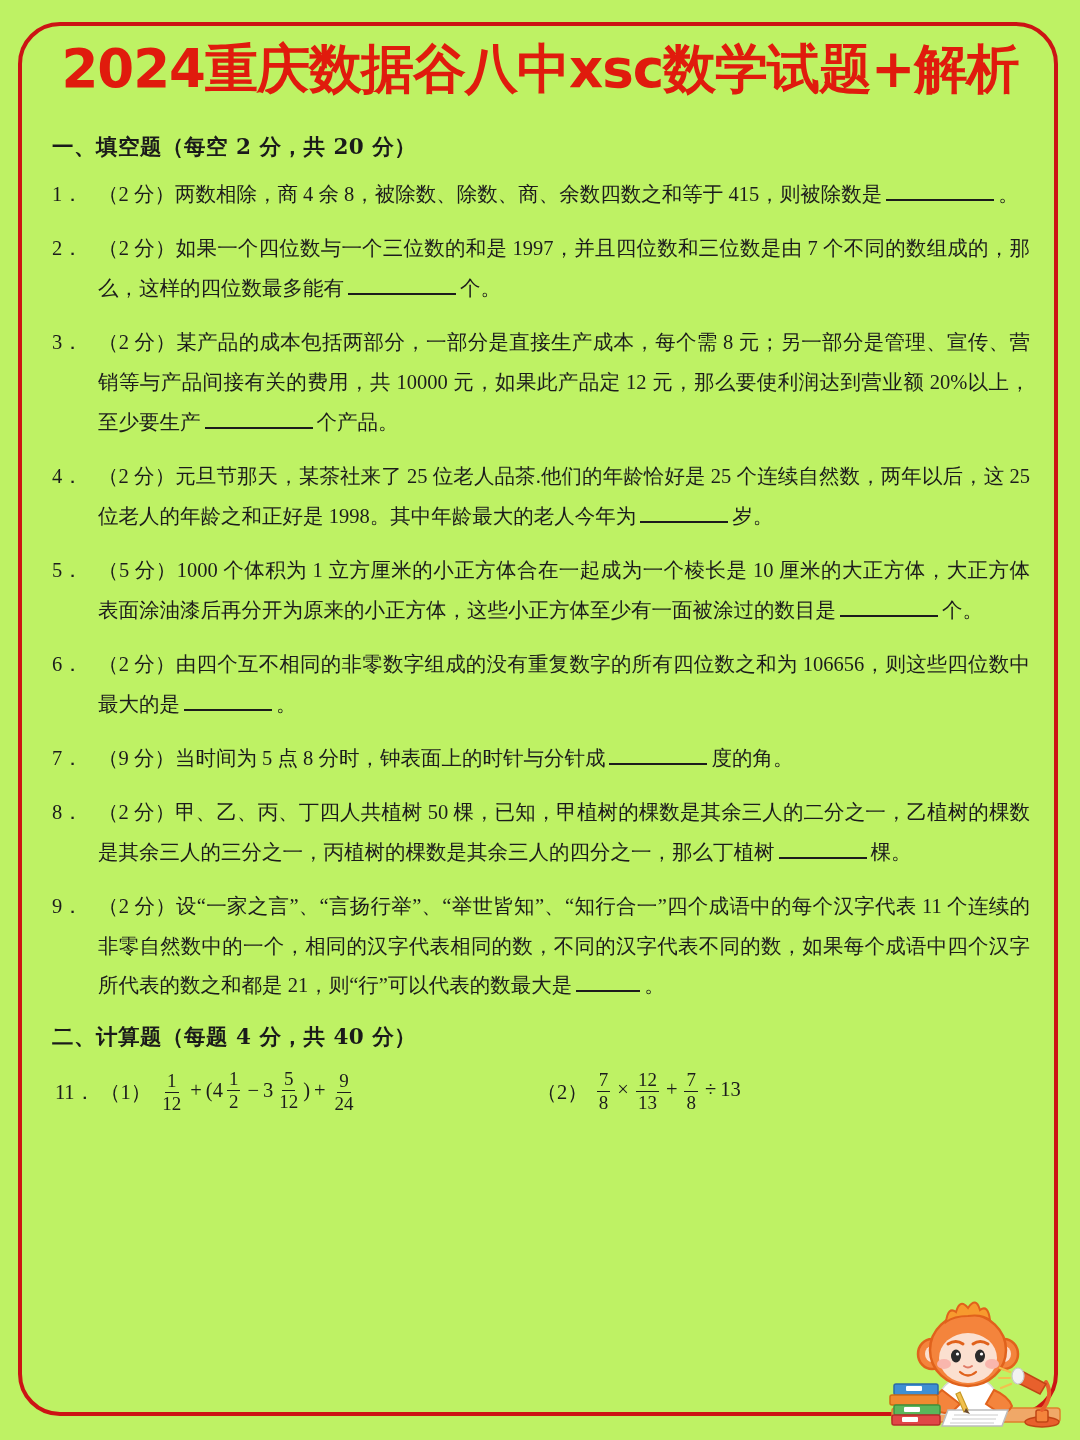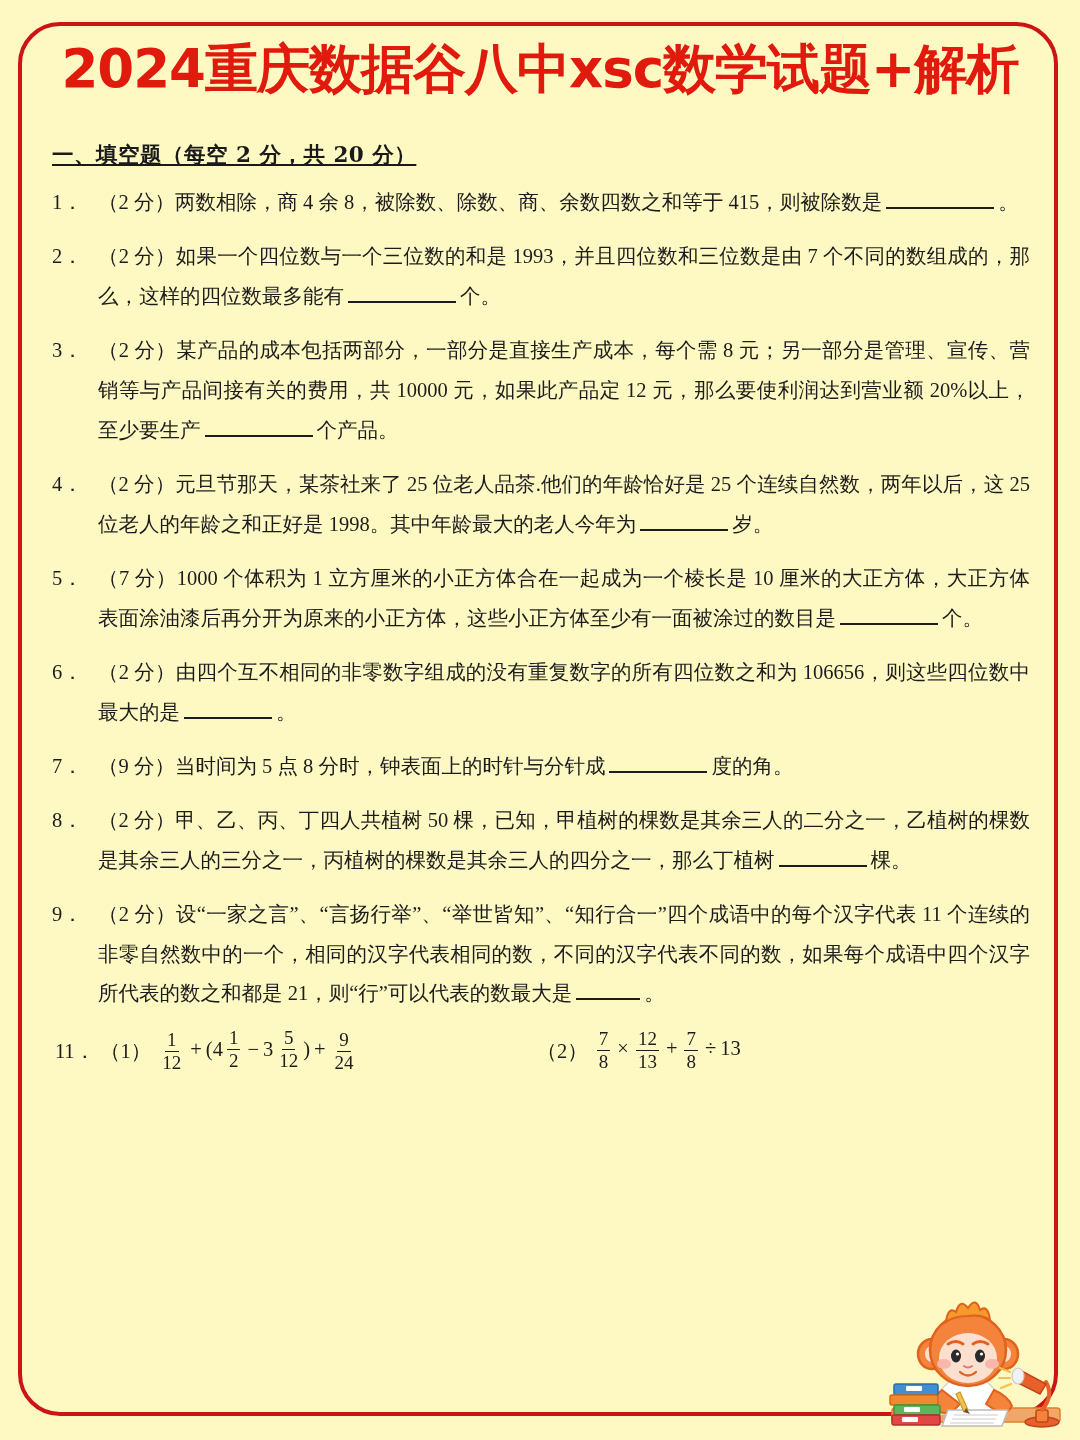--- a/index.html
+++ b/index.html
@@ -12,21 +12,21 @@
     height: 1440px;
     position: relative;
     font-family: "Liberation Serif", "DejaVu Serif", serif;
     overflow: hidden;
   }
   #page {
     position: absolute;
     left: 0; top: 0;
     width: 1080px;
     height: 1440px;
-    background: #fef9c3;
+    background: #bef264;
   }
   #border-frame {
     position: absolute;
     left: 18px;
     top: 22px;
     width: 1040px;
     height: 1394px;
     border: 4px solid #cc1414;
     border-radius: 42px;
     box-sizing: border-box;
@@ -50,23 +50,22 @@
     position: absolute;
     left: 52px;
     top: 128px;
     width: 978px;
   }
   .section-heading {
     font-family: "DejaVu Serif", "Liberation Serif", serif;
     font-weight: bold;
     font-size: 21.5px;
     color: #1a1a1a;
-    margin: 12px 0 14px 0;
+    margin: 4px 0 14px 0;
     letter-spacing: 0.5px;
-    text-decoration: underline;
   }
   .section-heading.second {
     margin-top: 16px;
     margin-bottom: 18px;
   }
   .q {
     display: flex;
     align-items: flex-start;
     margin-bottom: 14px;
     color: #1c1c1c;
@@ -161,36 +160,36 @@
 
     <div class="section-heading">一、填空题（每空 2 分，共 20 分）</div>
 
     <div class="q">
       <span class="q-num">1．</span>
       <span class="q-body"><span>（2 分）两数相除，商 4 余 8，被除数、除数、商、余数四数之和等于 415，则被除数是</span><span class="blank w1"></span><span>。</span></span>
     </div>
 
     <div class="q">
       <span class="q-num">2．</span>
-      <span class="q-body"><span>（2 分）如果一个四位数与一个三位数的和是 1993，并且四位数和三位数是由 7 个不同的数组成的，那么，这样的四位数最多能有</span><span class="blank w1"></span><span>个。</span></span>
+      <span class="q-body"><span>（2 分）如果一个四位数与一个三位数的和是 1997，并且四位数和三位数是由 7 个不同的数组成的，那么，这样的四位数最多能有</span><span class="blank w1"></span><span>个。</span></span>
     </div>
 
     <div class="q">
       <span class="q-num">3．</span>
       <span class="q-body"><span>（2 分）某产品的成本包括两部分，一部分是直接生产成本，每个需 8 元；另一部分是管理、宣传、营销等与产品间接有关的费用，共 10000 元，如果此产品定 12 元，那么要使利润达到营业额 20%以上，至少要生产</span><span class="blank w1"></span><span>个产品。</span></span>
     </div>
 
     <div class="q">
       <span class="q-num">4．</span>
       <span class="q-body"><span>（2 分）元旦节那天，某茶社来了 25 位老人品茶.他们的年龄恰好是 25 个连续自然数，两年以后，这 25 位老人的年龄之和正好是 1998。其中年龄最大的老人今年为</span><span class="blank w3"></span><span>岁。</span></span>
     </div>
 
     <div class="q">
       <span class="q-num">5．</span>
-      <span class="q-body"><span>（7 分）1000 个体积为 1 立方厘米的小正方体合在一起成为一个棱长是 10 厘米的大正方体，大正方体表面涂油漆后再分开为原来的小正方体，这些小正方体至少有一面被涂过的数目是</span><span class="blank w2"></span><span>个。</span></span>
+      <span class="q-body"><span>（5 分）1000 个体积为 1 立方厘米的小正方体合在一起成为一个棱长是 10 厘米的大正方体，大正方体表面涂油漆后再分开为原来的小正方体，这些小正方体至少有一面被涂过的数目是</span><span class="blank w2"></span><span>个。</span></span>
     </div>
 
     <div class="q">
       <span class="q-num">6．</span>
       <span class="q-body"><span>（2 分）由四个互不相同的非零数字组成的没有重复数字的所有四位数之和为 106656，则这些四位数中最大的是</span><span class="blank w3"></span><span>。</span></span>
     </div>
 
     <div class="q">
       <span class="q-num">7．</span>
       <span class="q-body"><span>（9 分）当时间为 5 点 8 分时，钟表面上的时针与分针成</span><span class="blank w2"></span><span>度的角。</span></span>
@@ -200,20 +199,21 @@
       <span class="q-num">8．</span>
       <span class="q-body"><span>（2 分）甲、乙、丙、丁四人共植树 50 棵，已知，甲植树的棵数是其余三人的二分之一，乙植树的棵数是其余三人的三分之一，丙植树的棵数是其余三人的四分之一，那么丁植树</span><span class="blank w3"></span><span>棵。</span></span>
     </div>
 
     <div class="q">
       <span class="q-num">9．</span>
       <span class="q-body"><span>（2 分）设“一家之言”、“言扬行举”、“举世皆知”、“知行合一”四个成语中的每个汉字代表 11 个连续的非零自然数中的一个，相同的汉字代表相同的数，不同的汉字代表不同的数，如果每个成语中四个汉字所代表的数之和都是 21，则“行”可以代表的数最大是</span><span class="blank w5"></span><span>。</span></span>
     </div>
 
 
+    <div class="section-heading second">二、计算题（每题 4 分，共 40 分）</div>
 
     <div class="calc-row">
       <span class="calc-num">11．</span>
       <span class="calc-item first">
         <span class="calc-label">（1）</span>
         <span class="expr"><span class="frac">
               <span class="num">1</span>
               <span class="den">12</span>
             </span><span class="op">+</span><span class="">(</span><span class="mixed">
               <span class="whole">4</span>

